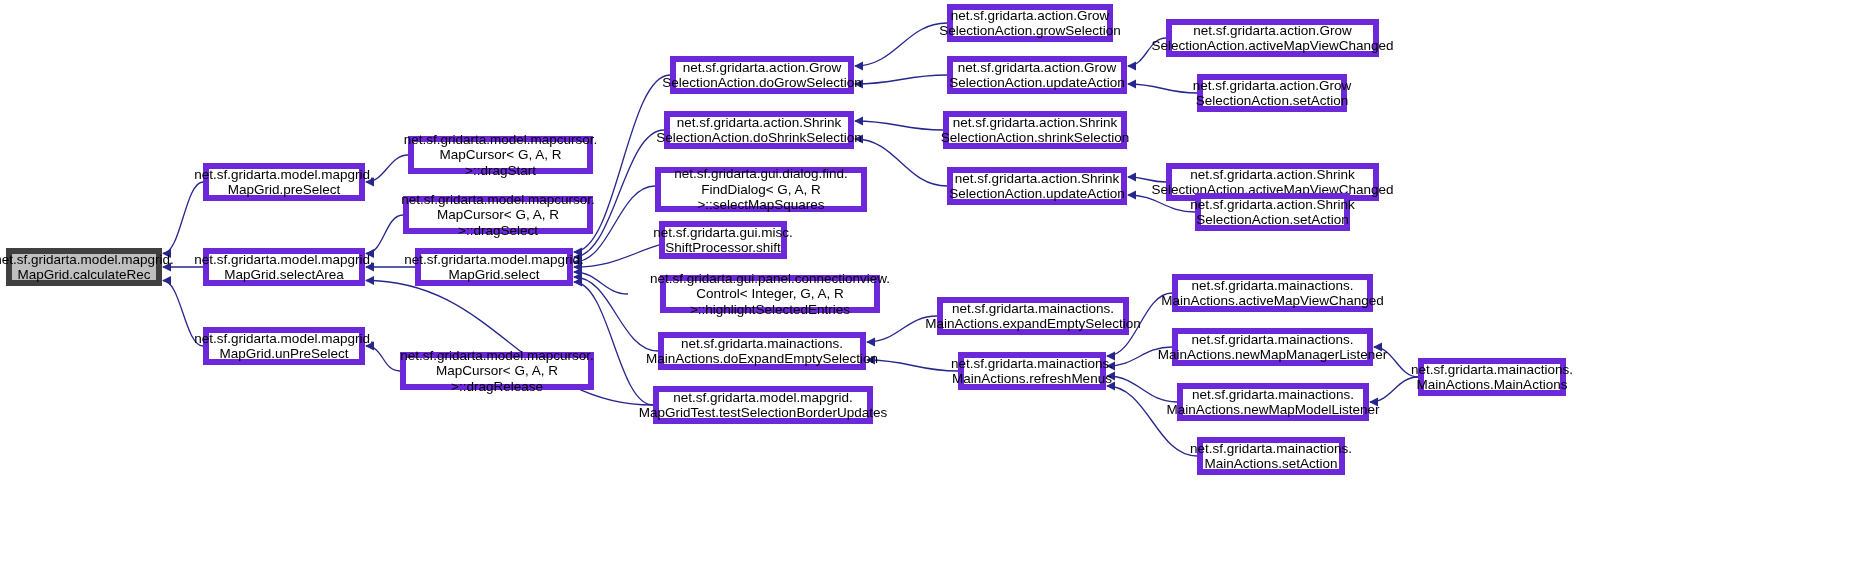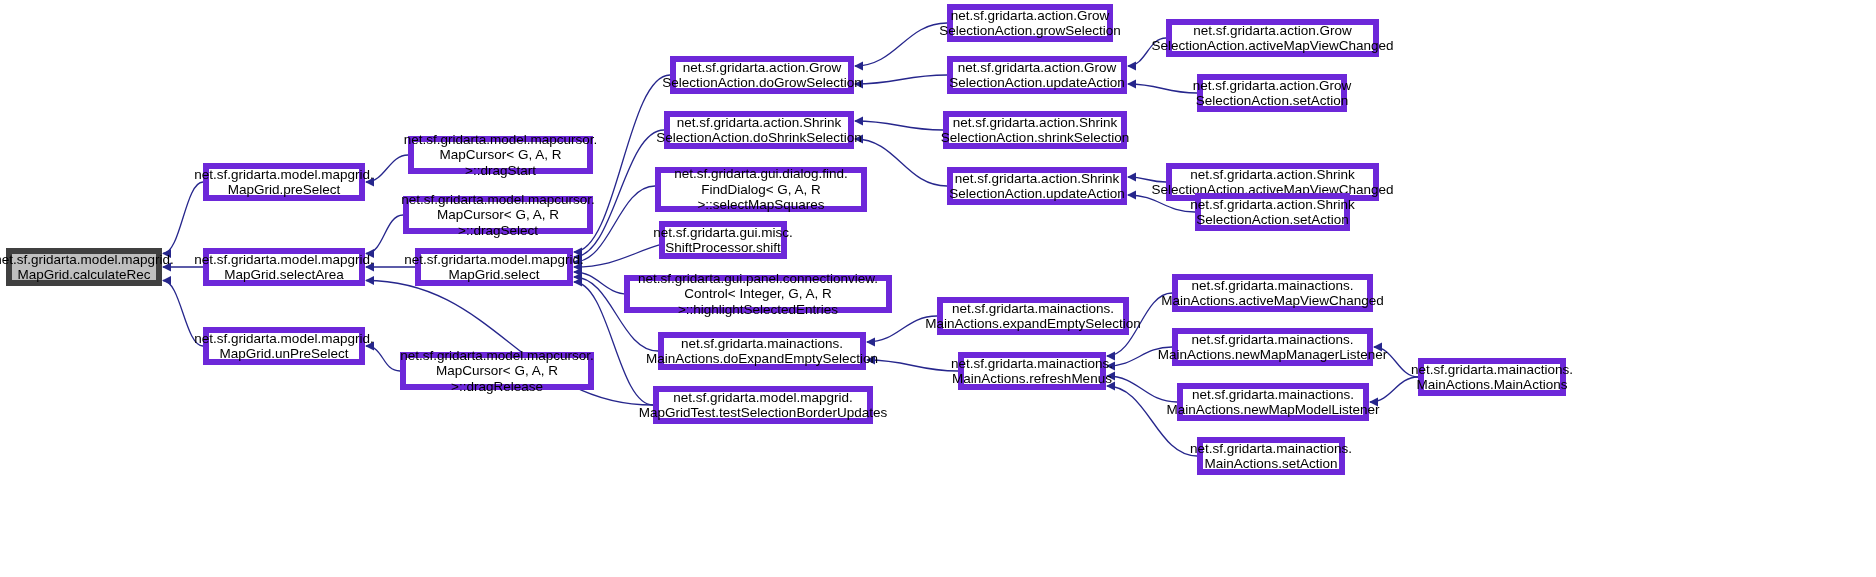--- a/index.html
+++ b/index.html
@@ -98,21 +98,21 @@
 SelectionAction.doShrinkSelection</span>
       </div>
       <div class="node" style="left: 655px; top: 167px; width: 212px; height: 45px;">
         <span class="lbl">net.sf.gridarta.gui.dialog.find.
 FindDialog&lt; G, A, R &gt;::selectMapSquares</span>
       </div>
       <div class="node" style="left: 659px; top: 221px; width: 128px; height: 38px;">
         <span class="lbl">net.sf.gridarta.gui.misc.
 ShiftProcessor.shift</span>
       </div>
-      <div class="node" style="left: 624px; top: 275px; width: 268px; height: 38px;">
+      <div class="node" style="left: 660px; top: 275px; width: 220px; height: 38px;">
         <span class="lbl">net.sf.gridarta.gui.panel.connectionview.
 Control&lt; Integer, G, A, R &gt;::highlightSelectedEntries</span>
       </div>
       <div class="node" style="left: 658px; top: 332px; width: 208px; height: 38px;">
         <span class="lbl">net.sf.gridarta.mainactions.
 MainActions.doExpandEmptySelection</span>
       </div>
       <div class="node" style="left: 653px; top: 386px; width: 220px; height: 38px;">
         <span class="lbl">net.sf.gridarta.model.mapgrid.
 MapGridTest.testSelectionBorderUpdates</span>

